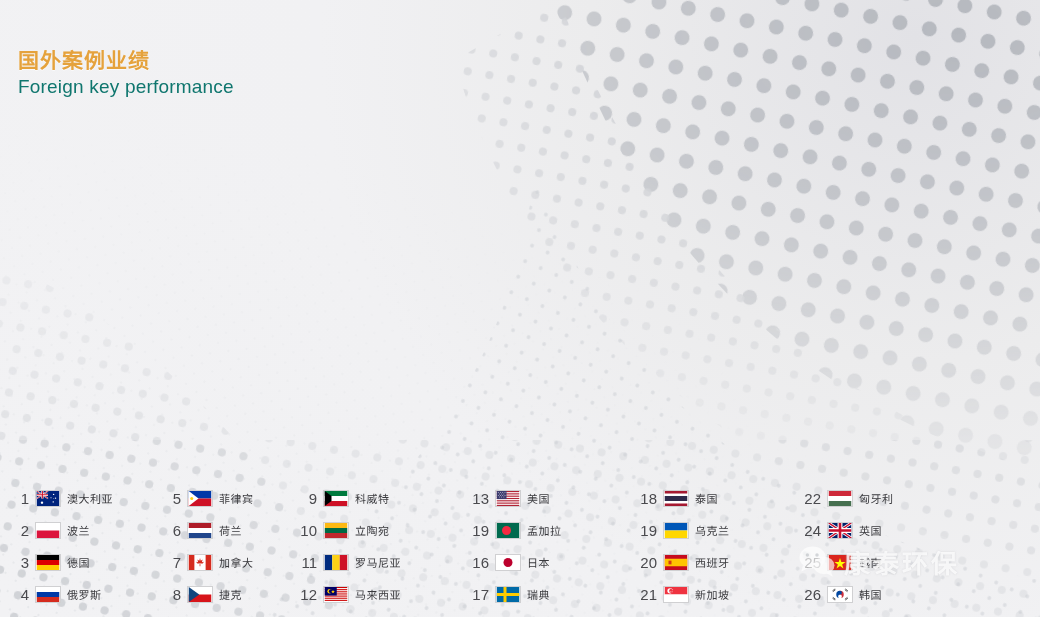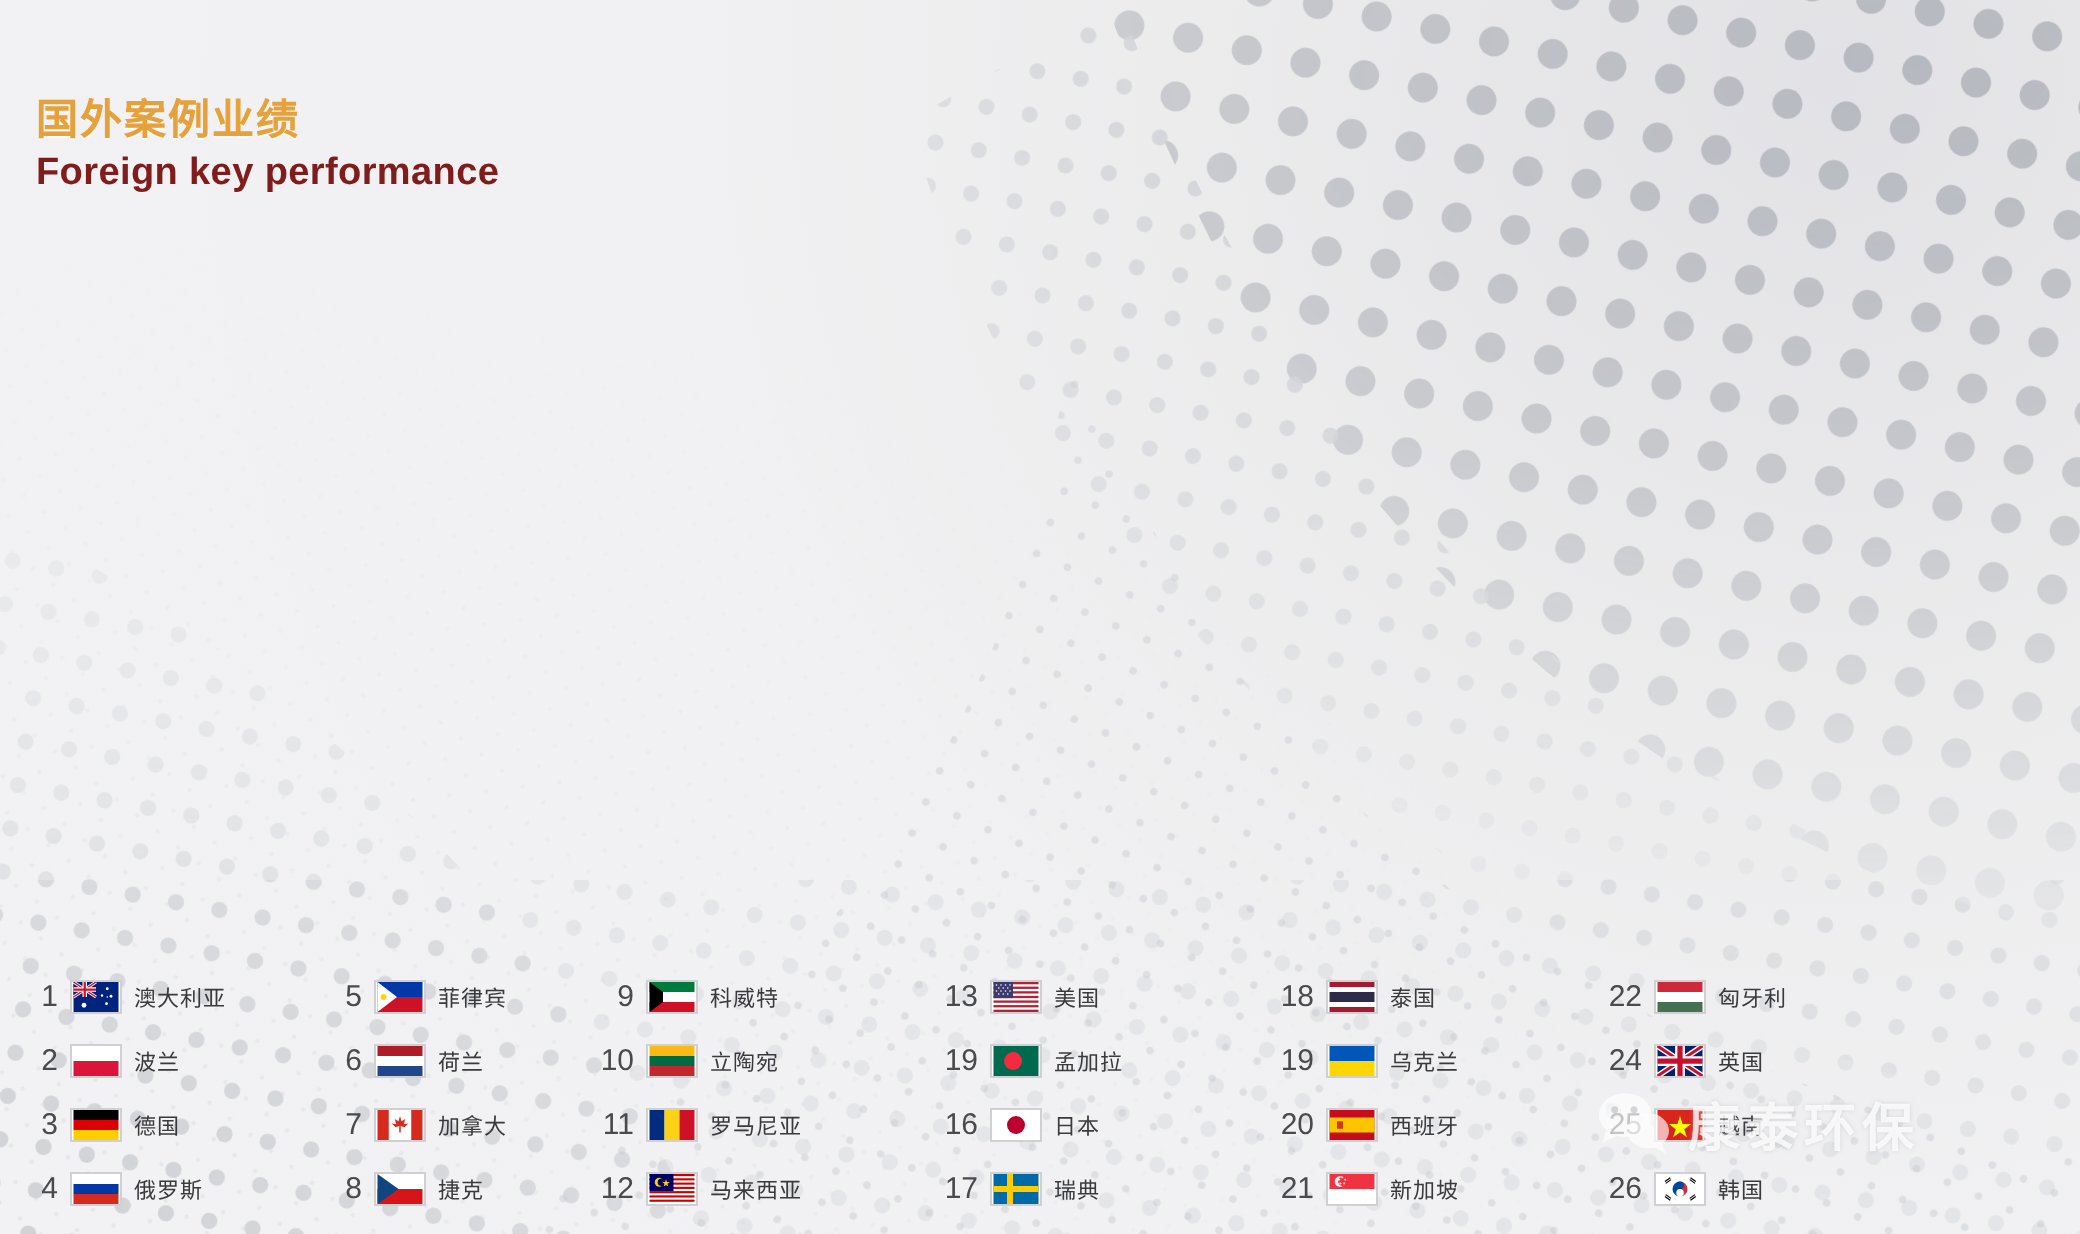--- a/index.html
+++ b/index.html
@@ -47,22 +47,22 @@
     font-weight: 700;
     letter-spacing: 1px;
     color: #e5a23c;
     line-height: 1.25;
     margin: 0 0 2px 0;
     text-shadow: 0 1px 0 rgba(255,255,255,0.6);
     white-space: nowrap;
   }
   .title-en {
     font-size: 19px;
-    font-weight: 700;
-    color: #7f1d1d;
+    font-weight: 400;
+    color: #0f766e;
     line-height: 1.2;
     margin: 0;
     letter-spacing: 0.2px;
     white-space: nowrap;
   }
 
   
   .legend {
     position: absolute;
     left: 0;

